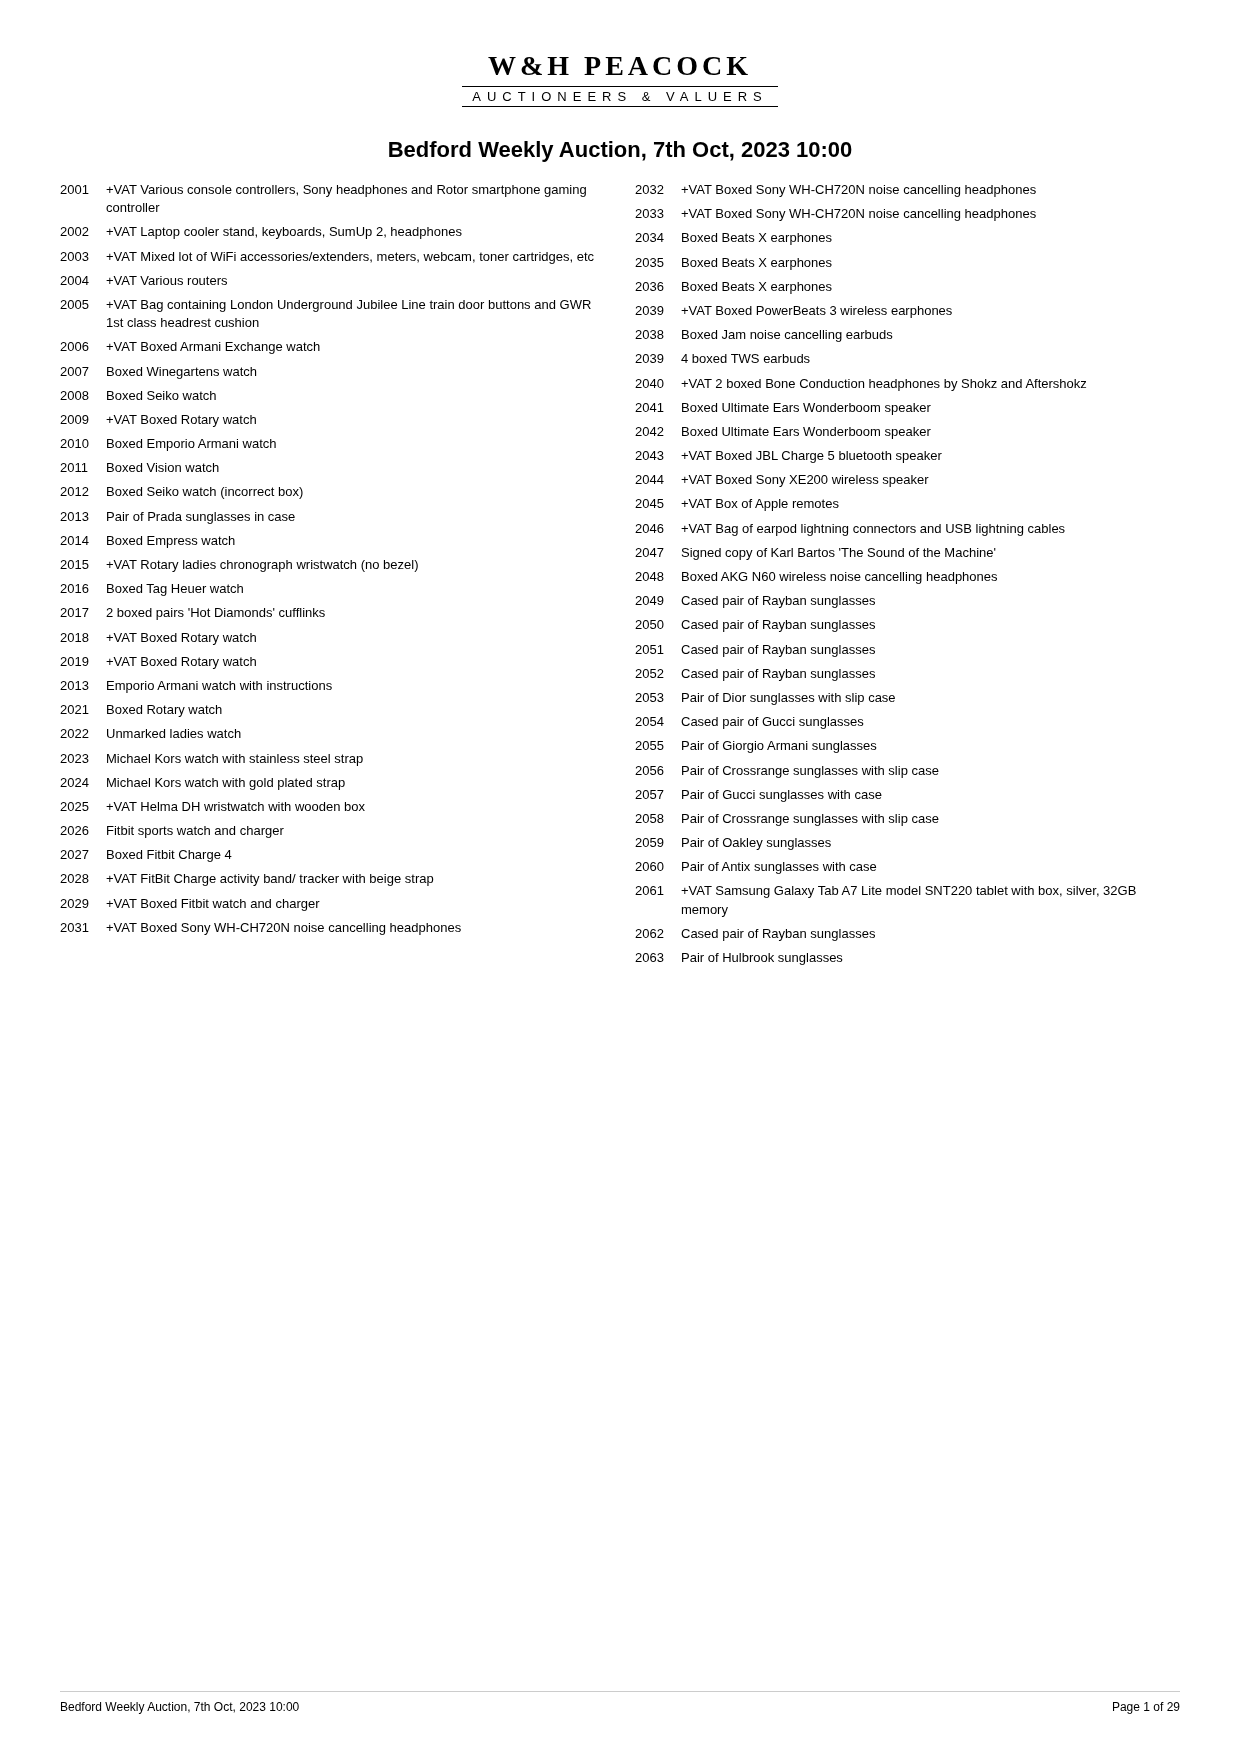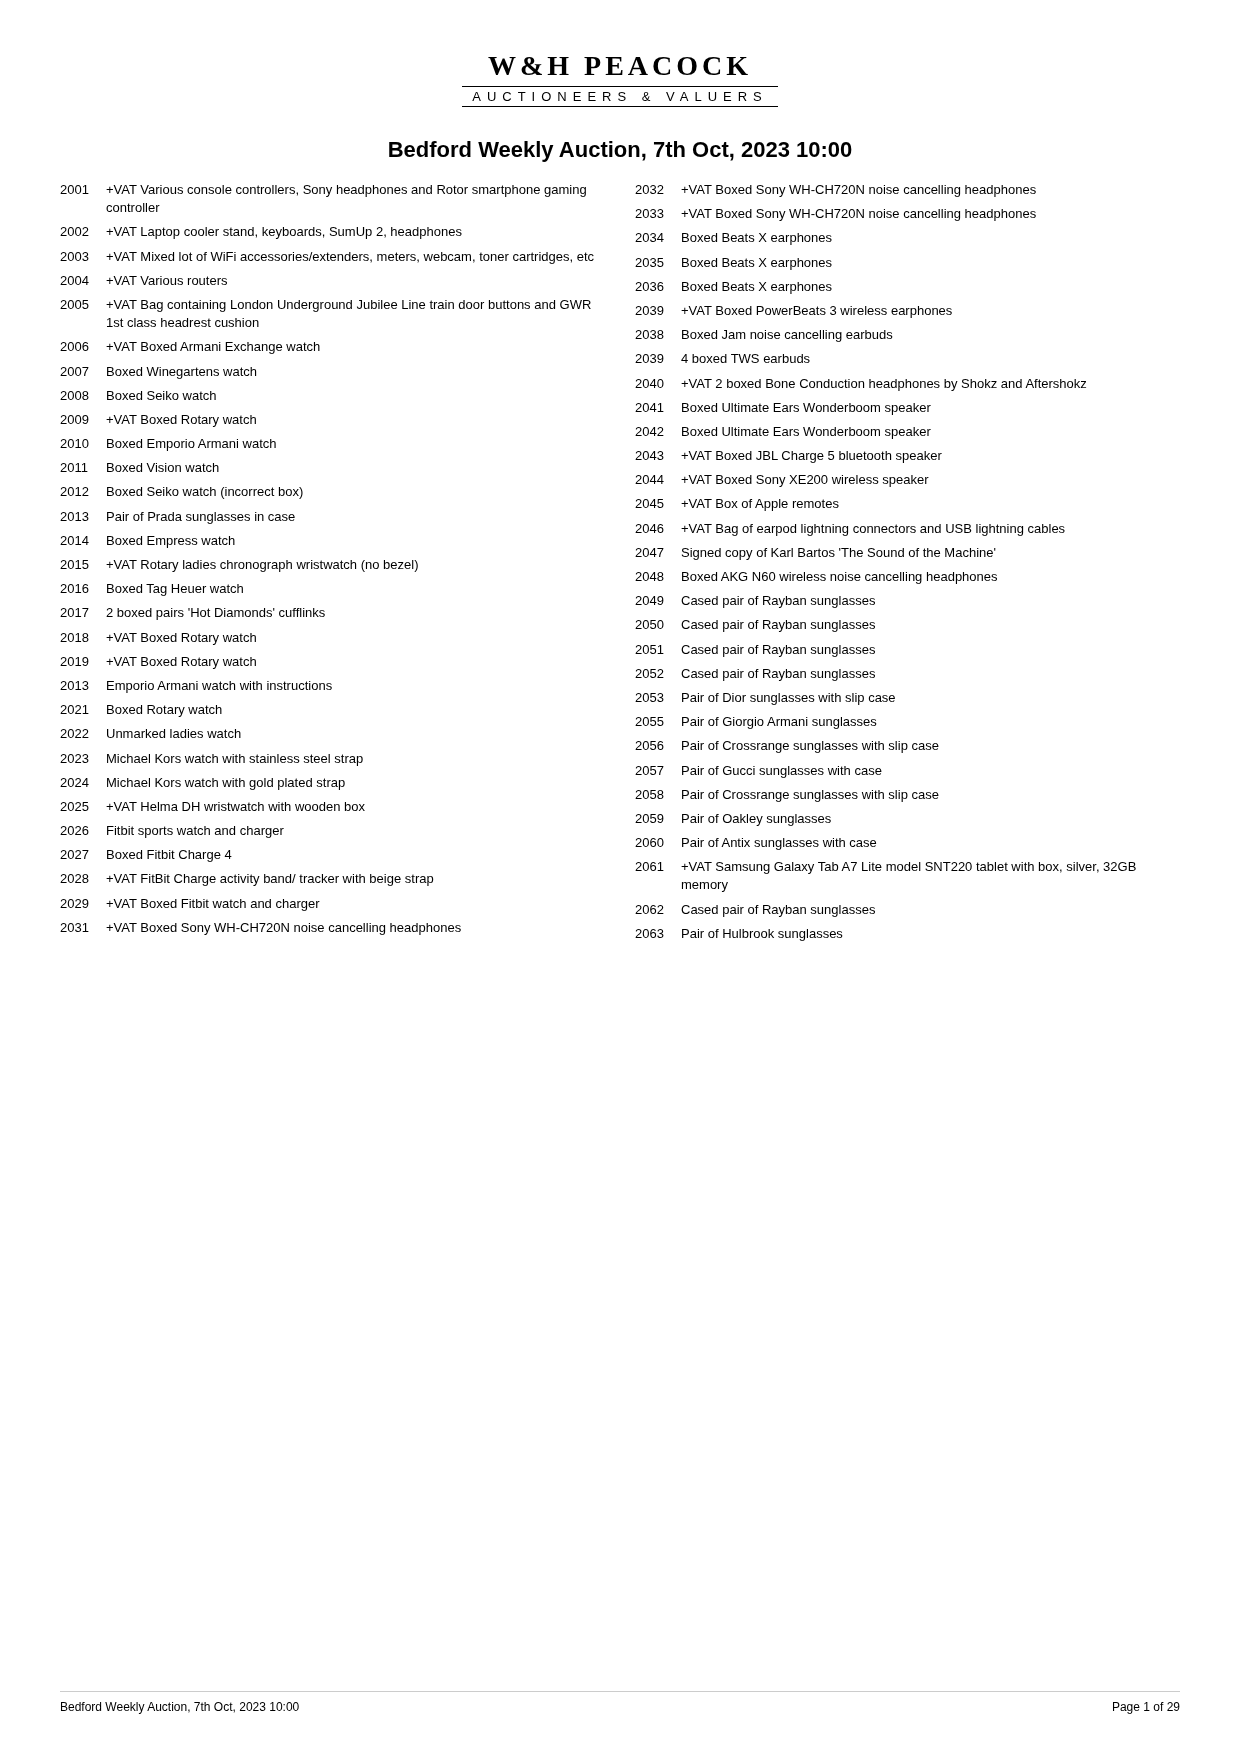--- a/index.html
+++ b/index.html
@@ -298,20 +298,24 @@
     </div>
       <div class="lot-item">
       <span class="lot-number">2052</span>
       <span class="lot-description">Cased pair of Rayban sunglasses</span>
     </div>
       <div class="lot-item">
       <span class="lot-number">2053</span>
       <span class="lot-description">Pair of Dior sunglasses with slip case</span>
     </div>
       <div class="lot-item">
+      <span class="lot-number">2054</span>
+      <span class="lot-description">Cased pair of Gucci sunglasses</span>
+    </div>
+      <div class="lot-item">
       <span class="lot-number">2055</span>
       <span class="lot-description">Pair of Giorgio Armani sunglasses</span>
     </div>
       <div class="lot-item">
       <span class="lot-number">2056</span>
       <span class="lot-description">Pair of Crossrange sunglasses with slip case</span>
     </div>
       <div class="lot-item">
       <span class="lot-number">2057</span>
       <span class="lot-description">Pair of Gucci sunglasses with case</span>

